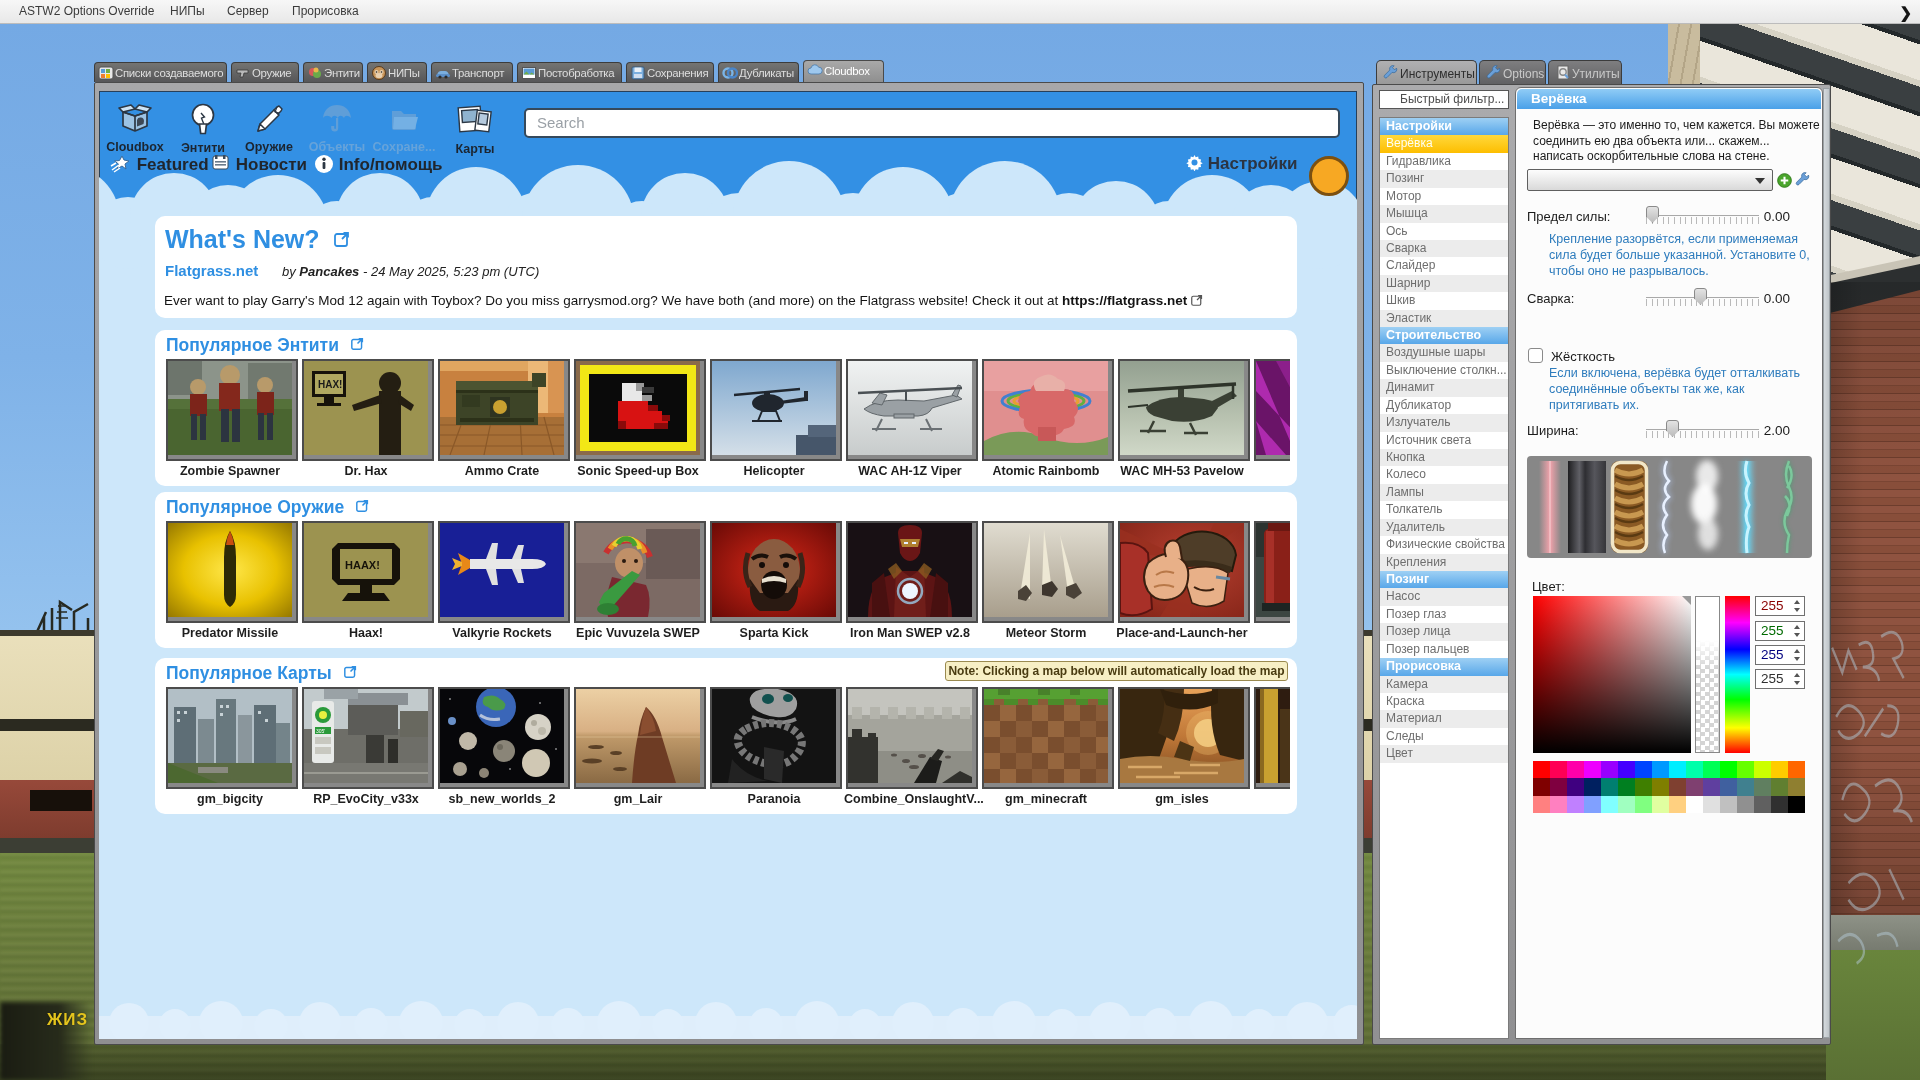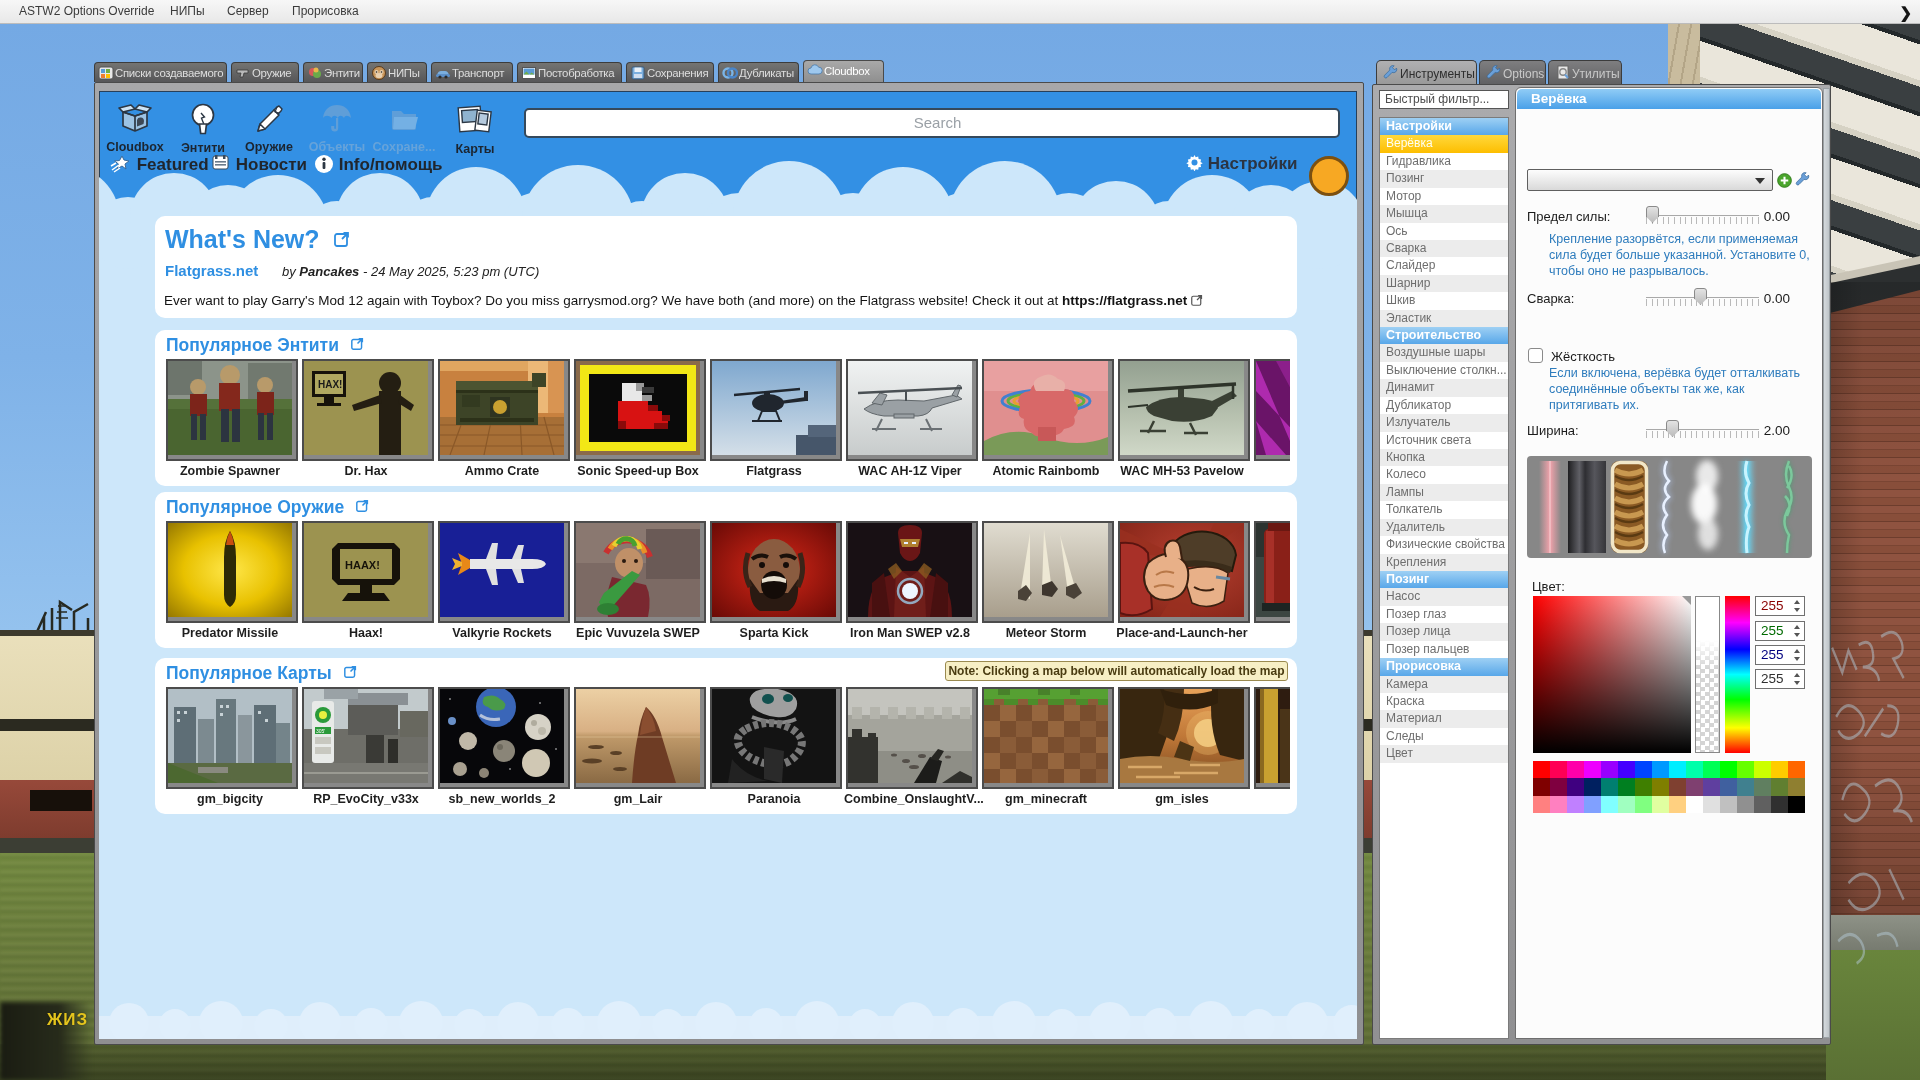--- a/index.html
+++ b/index.html
@@ -36,37 +36,37 @@
 .mtab.act{background:linear-gradient(#a9a9a9,#8f8f8f);color:#fff;top:60px;height:22px;border-color:#4a4a4a;z-index:5;}
 
 .rtab{position:absolute;top:60px;height:24px;background:linear-gradient(#7e7e80,#616163);border:1px solid #3c3c3c;border-bottom:none;border-radius:5px 5px 0 0;color:#c9c9c9;font-size:12px;box-sizing:border-box;white-space:nowrap;padding:6px 3px 0 23px;overflow:hidden;}
 .rtab.act{background:linear-gradient(#b0b0b2,#999);color:#2e2e2e;z-index:5;}
 .rtab .ti{position:absolute;left:6px;top:4px;width:16px;height:16px;}
 
 .hicon{position:absolute;top:103px;width:70px;text-align:center;}
 .hicon .lbl{display:block;margin-top:1px;font-size:12.5px;font-weight:bold;color:#1c2530;}
 .hicon.dim .lbl{color:#66a3da;}
 .hrow2{position:absolute;top:154px;height:20px;color:#20262e;font-weight:bold;font-size:17px;white-space:nowrap;}
-#searchbox{left:524px;top:108px;width:816px;height:30px;background:#fff;border:2px solid #35495c;border-radius:5px;box-sizing:border-box;color:#9aa0a6;font-size:15px;line-height:26px;padding-left:11px;text-align:center;}
+#searchbox{left:524px;top:108px;width:816px;height:30px;background:#fff;border:2px solid #35495c;border-radius:5px;box-sizing:border-box;color:#9aa0a6;font-size:15px;line-height:26px;padding-left:11px;}
 #sun{left:1309px;top:156px;width:40px;height:40px;border-radius:50%;background:#f7a823;border:3px solid #7c5010;box-sizing:border-box;}
 
 .cl{position:absolute;border-radius:50%;background:#cde7fa;}
 #cloudband{position:absolute;left:99px;top:91px;width:1258px;height:948px;overflow:hidden;}
 #lightarea{left:0;top:114px;width:1258px;height:834px;background:#cde7fa;}
 .cl2{position:absolute;border-radius:50%;background:#e0effc;}
 
 .card{position:absolute;left:155px;width:1142px;background:#fff;border-radius:10px;}
 .ctitle{position:absolute;left:11px;top:5px;font-size:17.5px;font-weight:bold;color:#2f8fe2;}
 .extlink{display:inline-block;vertical-align:1px;margin-left:7px;}
 .thumbclip{position:absolute;left:11px;top:28px;width:1124px;height:122px;overflow:hidden;}
 .th{position:absolute;top:1px;width:128px;height:98px;border:2px solid #4c4c4c;overflow:hidden;background:#888;}
 .thl{position:absolute;top:106px;width:132px;text-align:center;font-size:12.5px;font-weight:bold;color:#1e1e1e;white-space:nowrap;}
 
 #rframe{left:1372px;top:84px;z-index:10;width:459px;height:961px;background:linear-gradient(#ababad,#909092);border:1px solid #4a4a4a;border-radius:2px;box-sizing:border-box;}
-#rfilter{left:1379px;top:90px;width:130px;height:19px;background:#fff;border:1px solid #565656;box-sizing:border-box;font-size:12px;color:#4d4d4d;line-height:17px;padding-left:5px;}
+#rfilter{left:1379px;top:90px;width:130px;height:19px;background:#fff;border:1px solid #565656;box-sizing:border-box;font-size:12px;color:#4d4d4d;line-height:17px;padding-left:20px;}
 #rlist{left:1379px;top:117px;width:130px;height:922px;background:#fff;border:1px solid #7b7b7b;box-sizing:border-box;overflow:hidden;}
 .lcat{height:17.43px;background:linear-gradient(#9ed0f4,#58a7e9);color:#fff;font-weight:bold;font-size:12.5px;line-height:17px;padding-left:6px;}
 .litem{height:17.43px;font-size:12px;color:#6e6e6e;line-height:17px;padding-left:6px;white-space:nowrap;overflow:hidden;}
 .litem.alt{background:#ececec;}
 .litem.sel{background:linear-gradient(#ffd83c,#fdbe00);color:#fffef0;}
 #rset{left:1515px;top:87px;width:308px;height:952px;background:#fcfcfc;border:1px solid #6e6e6e;border-radius:6px 6px 0 0;box-sizing:border-box;}
 #rsethead{left:1517px;top:89px;width:304px;height:20px;background:linear-gradient(#90ccf6,#4aa0e8);border-radius:5px 5px 0 0;color:#fff;font-weight:bold;font-size:13.5px;line-height:20px;padding-left:14px;box-sizing:border-box;}
 .rdesc{position:absolute;color:#1b1b1b;font-size:12px;line-height:15.7px;}
 .rblue{position:absolute;color:#2e7cbd;font-size:12.5px;line-height:16.2px;}
 .rlabel{position:absolute;color:#1b1b1b;font-size:13px;}
@@ -454,21 +454,21 @@
                 <g fill="#20262e">
                   <ellipse cx="56" cy="42" rx="16" ry="9"></ellipse>
                   <path d="M68 40 l26 -4 l0 4 l-26 3 z"></path>
                   <path d="M92 30 l4 0 l0 10 l-4 0 z"></path>
                   <path d="M50 50 l-4 10 h22 l-4 -10 z" fill="none" stroke="#20262e" stroke-width="2"></path>
                   <path d="M40 60 h30" stroke="#20262e" stroke-width="2"></path>
                   <path d="M22 34 L88 28" stroke="#20262e" stroke-width="2.5"></path>
                   <rect x="52" y="30" width="6" height="6"></rect>
                 </g>
               </svg></div>
-<div class="thl" style="left:542px">Flatgrass</div>
+<div class="thl" style="left:542px">Helicopter</div>
 <div class="th" style="left:680px">
 <svg width="124" height="94">
                 <defs>
                   <linearGradient id="vbg" x1="0" y1="0" x2="0" y2="1">
                     <stop offset="0" stop-color="#f0f2f2"></stop>
                     <stop offset="1" stop-color="#c8cccc"></stop>
                   </linearGradient>
                 </defs>
                 <rect width="124" height="94" fill="url(#vbg)"></rect>
                 <g fill="#9aa0a4" stroke="#61676b" stroke-width="1">
@@ -979,20 +979,21 @@
 <div class="lcat">Прорисовка</div>
 <div class="litem alt">Камера</div>
 <div class="litem">Краска</div>
 <div class="litem alt">Материал</div>
 <div class="litem">Следы</div>
 <div class="litem alt">Цвет</div>
 </div>
 <div class="abs" id="rset"></div>
 <div class="abs" style="left:1823px;top:88px;width:7px;height:950px;background:linear-gradient(90deg,#d4d9dc,#bfc5c9);border:1px solid #9aa0a4;box-sizing:border-box;z-index:11"></div>
 <div class="abs" id="rsethead">Верёвка</div>
+<div class="rdesc" style="left:1533px;top:118px;width:288px">Верёвка — это именно то, чем кажется. Вы можете соединить ею два объекта или... скажем... написать оскорбительные слова на стене.</div>
 <div class="abs" id="combo">
         <div class="arr"></div>
       </div>
 <svg class="abs" style="left:1777px;top:173px;width:15px;height:15px" viewBox="0 0 16 16">
         <circle cx="8" cy="8" r="7.3" fill="#4aa52c" stroke="#2e7a18"></circle>
         <path d="M8 4 v8 M4 8 h8" stroke="#fff" stroke-width="2.2"></path>
       </svg>
 <svg class="abs" style="left:1795px;top:172px;width:16px;height:16px" viewBox="0 0 16 16">
         <path d="M13.5 3 a3.3 3.3 0 0 1 -4.4 4.4 L4 12.5 a1.6 1.6 0 0 1 -2.3 -2.3 L6.8 5 A3.3 3.3 0 0 1 11.2 .8 l-1.8 1.8 l2.3 2.3 z" fill="#6a9fd8" stroke="#3a6a9a" stroke-width=".7"></path>
       </svg>

